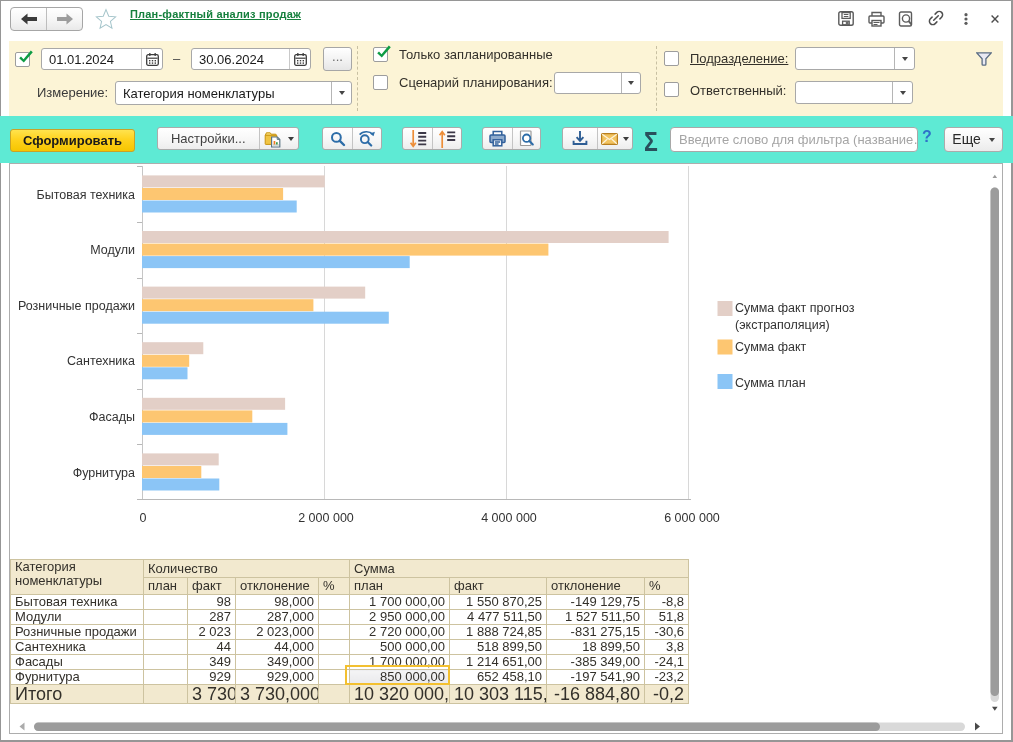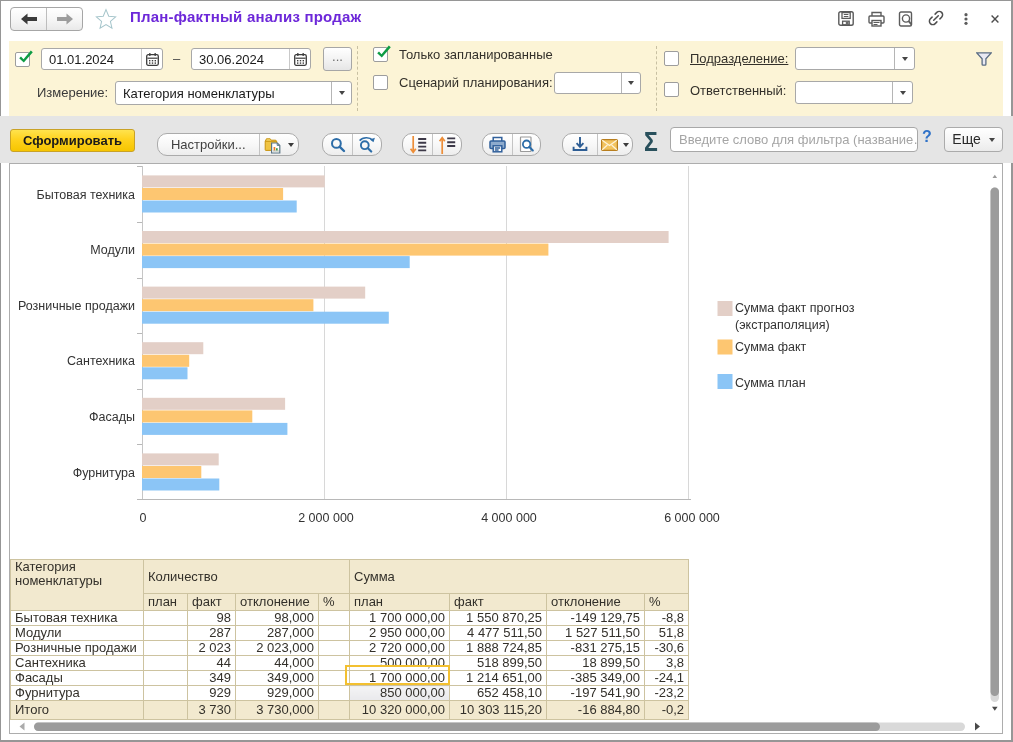--- a/index.html
+++ b/index.html
@@ -7,56 +7,56 @@
   *{box-sizing:border-box;}
   body{font-family:"Liberation Sans",sans-serif;width:1013px;height:742px;position:relative;overflow:hidden;}
   .abs{position:absolute;}
   .win{position:absolute;left:0;top:0;width:1013px;height:742px;border:1px solid #969696;border-right:2px solid #969696;border-bottom:2px solid #969696;background:#fff;}
 
   
   .navgroup{position:absolute;left:10px;top:7px;width:73px;height:24px;border:1px solid #a6a6a6;border-radius:4px;background:linear-gradient(#ffffff,#f4f4f4 60%,#e9e9e9);display:flex;}
   .navbtn{flex:1;display:flex;align-items:center;justify-content:center;}
   .navbtn.b1{border-right:1px solid #bdbdbd;}
   .star{position:absolute;left:94px;top:8px;}
-  .wtitle{position:absolute;left:130px;top:8px;font-size:15px;font-weight:bold;color:#6d28d9;letter-spacing:0.2px;}
+  .wtitle{position:absolute;left:130px;top:8px;font-size:11px;font-weight:bold;color:#15803d;letter-spacing:0.2px;text-decoration:underline;}
   .ticon{position:absolute;top:10px;}
   .ticon svg{display:block;}
 
   
   .fpanel{position:absolute;left:9px;top:41px;width:994px;height:88px;background:#fcf4d6;}
   .dashsep{position:absolute;top:5px;height:65px;width:0;border-left:1px dashed #c8c0a2;}
   .cbx{position:absolute;width:15px;height:15px;background:#fff;border:1px solid #9d9d9d;border-radius:2px;}
   .flabel{position:absolute;font-size:13px;color:#33302a;white-space:nowrap;}
   .fld{position:absolute;background:#fff;border:1px solid #a8a8a8;border-radius:3px;font-size:13px;color:#1a1a1a;}
   .fld .txt{position:absolute;left:7px;top:3px;}
   .fldbtn{position:absolute;right:0;top:0;bottom:0;border-left:1px solid #c9c9c9;display:flex;align-items:center;justify-content:center;}
   .combo-arrow{width:0;height:0;border-left:3.5px solid transparent;border-right:3.5px solid transparent;border-top:4.5px solid #454545;}
   .dots3{position:absolute;left:323px;top:6px;width:29px;height:24px;border:1px solid #a6a6a6;border-radius:3px;background:linear-gradient(#ffffff,#f1f1f1 60%,#e6e6e6);color:#6e6e6e;font-size:13px;text-align:center;line-height:18px;}
 
   
-  .toolbar{position:absolute;left:0;top:116px;width:1013px;height:47px;background:#e5e5e5;}
+  .toolbar{position:absolute;left:0;top:116px;width:1013px;height:47px;background:#5eead4;}
   .btn-yellow{position:absolute;left:10px;top:13px;width:125px;height:23px;background:linear-gradient(#ffe34e,#ffd21e 45%,#f6c500);border:1px solid #c9a227;border-radius:3px;font-size:13px;font-weight:bold;color:#1a1a1a;text-align:center;line-height:21px;}
-  .tbgroup{position:absolute;top:17px;height:23px;border:1px solid #ababab;border-radius:10px;background:linear-gradient(#ffffff,#f7f7f7 55%,#ededed);display:flex;}
+  .tbgroup{position:absolute;top:11px;height:23px;border:1px solid #ababab;border-radius:3px;background:linear-gradient(#ffffff,#f7f7f7 55%,#ededed);display:flex;}
   .tbbtn{height:100%;display:flex;align-items:center;justify-content:center;}
   .tbbtn + .tbbtn{border-left:1px solid #c4c4c4;}
   .finput{position:absolute;left:670px;top:11px;width:248px;height:25px;border:1px solid #a8a8a8;border-radius:4px;background:#fff;font-size:13px;color:#a5a5a5;line-height:23px;padding-left:8px;white-space:nowrap;overflow:hidden;}
   .qmark{position:absolute;left:922px;top:12px;color:#2f72c8;font-size:16px;font-weight:bold;}
   .morebtn{position:absolute;left:944px;top:11px;width:59px;height:25px;border:1px solid #ababab;border-radius:4px;background:linear-gradient(#ffffff,#f4f4f4 60%,#ebebeb);font-size:14px;color:#2a2a2a;text-align:center;line-height:23px;}
 
   
   .content{position:absolute;left:9px;top:163px;width:994px;height:571px;border:1px solid #adadad;background:#fff;}
   
 
   
   .rtable{position:absolute;left:0px;top:395px;border-collapse:collapse;table-layout:fixed;width:679px;font-size:13px;color:#33302a;}
   .rtable td{border:1px solid #cdc3a0;padding:0 4px;white-space:nowrap;overflow:hidden;line-height:14px;}
   .rtable .hd{background:#f2e9cf;}
   .rtable .num{text-align:right;}
   .rtable .nm{text-align:left;}
-  .total td{background:#f2e9cf;font-size:13px;height:19px;line-height:16px;}
+  .total td{background:#f2e9cf;font-size:18px;height:19px;line-height:16px;}
   .rtable .sel{background:linear-gradient(#f4f4f5,#e9e9ec);}
 </style>
 </head>
 <body>
 <div class="win"></div>
 
 <div class="navgroup">
   <div class="navbtn b1">
       <svg width="18" height="12" viewBox="0 0 18 12">
         <path d="M7.5 0.5 L1 6 L7.5 11.5 L7.5 8 H17 V4 H7.5 Z" fill="#3a3a3a"></path>
@@ -376,21 +376,21 @@
         <col style="width:44px">
         <col style="width:48px">
         <col style="width:83px">
         <col style="width:31px">
       <col style="width:100px">
         <col style="width:97px">
         <col style="width:98px">
         <col style="width:44px">
     </colgroup>
     <tbody>
-        <tr style="height:34px;">
+        <tr style="height:18px;">
       <td class="hd nm" rowspan="2" style="vertical-align:top;">Категория<br>номенклатуры</td>
       <td class="hd nm" colspan="4">Количество</td>
       <td class="hd nm" colspan="4">Сумма</td>
     </tr>
     <tr style="height:17px;">
       <td class="hd nm">план</td>
           <td class="hd nm">факт</td>
           <td class="hd nm">отклонение</td>
           <td class="hd nm">%</td>
       <td class="hd nm">план</td>

